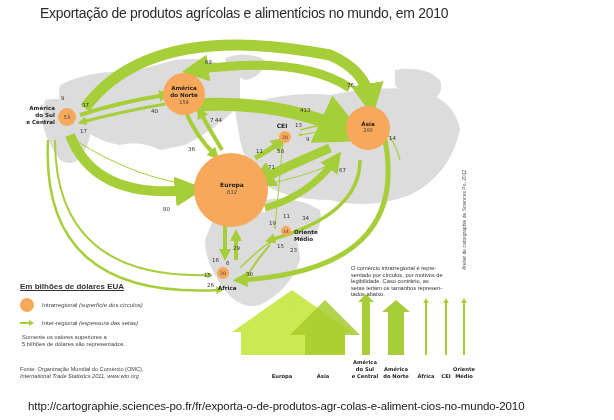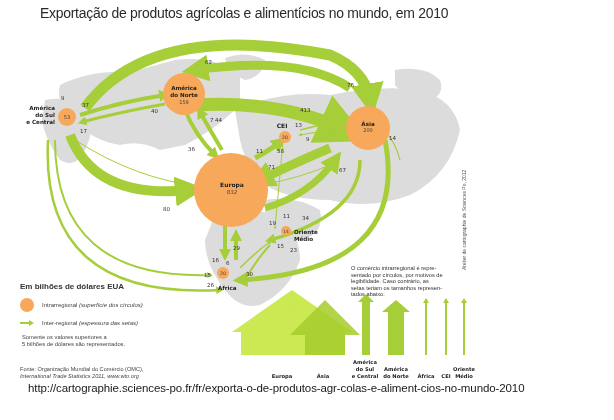--- a/index.html
+++ b/index.html
@@ -3,31 +3,31 @@
 <meta charset="utf-8">
 <style>
   html, body { margin: 0; padding: 0; background: #ffffff; }
   body { width: 614px; height: 420px; position: relative; overflow: hidden; font-family: "Liberation Sans", sans-serif; }
   .title { position: absolute; left: 40px; top: 4px; font-size: 15.5px; color: #2a2a2a; font-family: "Liberation Sans", sans-serif; letter-spacing: -0.3px; transform: scaleX(0.9); transform-origin: left top; white-space: nowrap; }
   svg.map { position: absolute; left: 0; top: 0; }
   .node-label { font-family: "DejaVu Sans", sans-serif; font-weight: bold; fill: #222; }
   .node-val { font-family: "DejaVu Sans", sans-serif; fill: #444; }
   .flow-val { font-family: "DejaVu Sans", sans-serif; font-size: 5.5px; fill: #333; }
   .legend { position: absolute; left: 20px; top: 282px; width: 200px; }
-  .legend-title { font-size: 8px; font-weight: bold; color: #333; margin-bottom: 7px; }
+  .legend-title { font-size: 8px; font-weight: bold; color: #333; margin-bottom: 7px; text-decoration: underline; }
   .legend-row { display: flex; align-items: center; font-size: 6px; color: #444; margin-bottom: 8px; }
   .legend-row em { font-style: italic; }
   .legend-circle { width: 14px; height: 14px; border-radius: 50%; background: #f7a85a; margin-right: 8px; }
   .legend-arrow { width: 14px; margin-right: 8px; display: flex; align-items: center; }
   .legend-note { font-size: 5.8px; color: #444; line-height: 7px; margin-left: 2px; }
   .source { position: absolute; left: 20px; top: 366px; font-size: 5.6px; color: #444; line-height: 7px; }
   .source i { font-style: italic; }
   .note-box { position: absolute; left: 351px; top: 265px; width: 115px; font-size: 5.7px; color: #333; line-height: 6.6px; }
   .credit { position: absolute; left: 461px; top: 270px; font-size: 5px; color: #555; transform: rotate(-90deg); transform-origin: left top; white-space: nowrap; }
-  .url { position: absolute; left: 28px; top: 382px; font-size: 11.5px; color: #1a1a1a; white-space: nowrap; letter-spacing: -0.1px; }
+  .url { position: absolute; left: 28px; top: 400px; font-size: 11.5px; color: #1a1a1a; white-space: nowrap; letter-spacing: -0.1px; }
   .bar-label { font-family: "DejaVu Sans", sans-serif; font-size: 5.2px; font-weight: bold; fill: #222; }
 </style>
 </head>
 <body>
 
 <div class="title">Exportação de produtos agrícolas e alimentícios no mundo, em 2010</div>
 
 <svg class="map" width="614" height="420" viewBox="0 0 614 420">
   <defs>
     <marker id="ah" markerWidth="4" markerHeight="4" refX="2" refY="2" orient="auto" markerUnits="strokeWidth">

